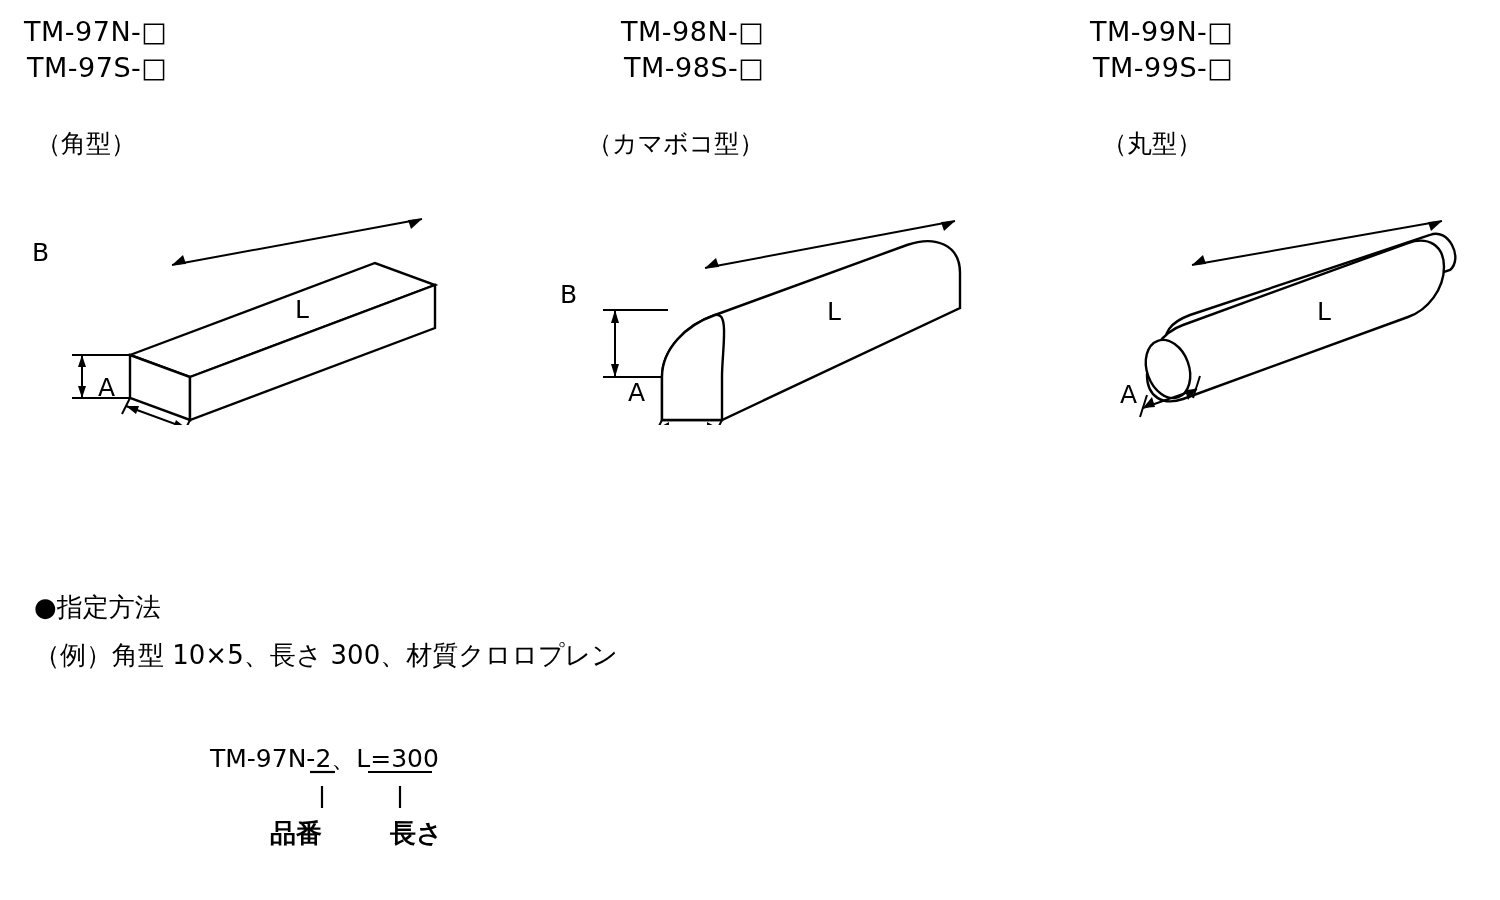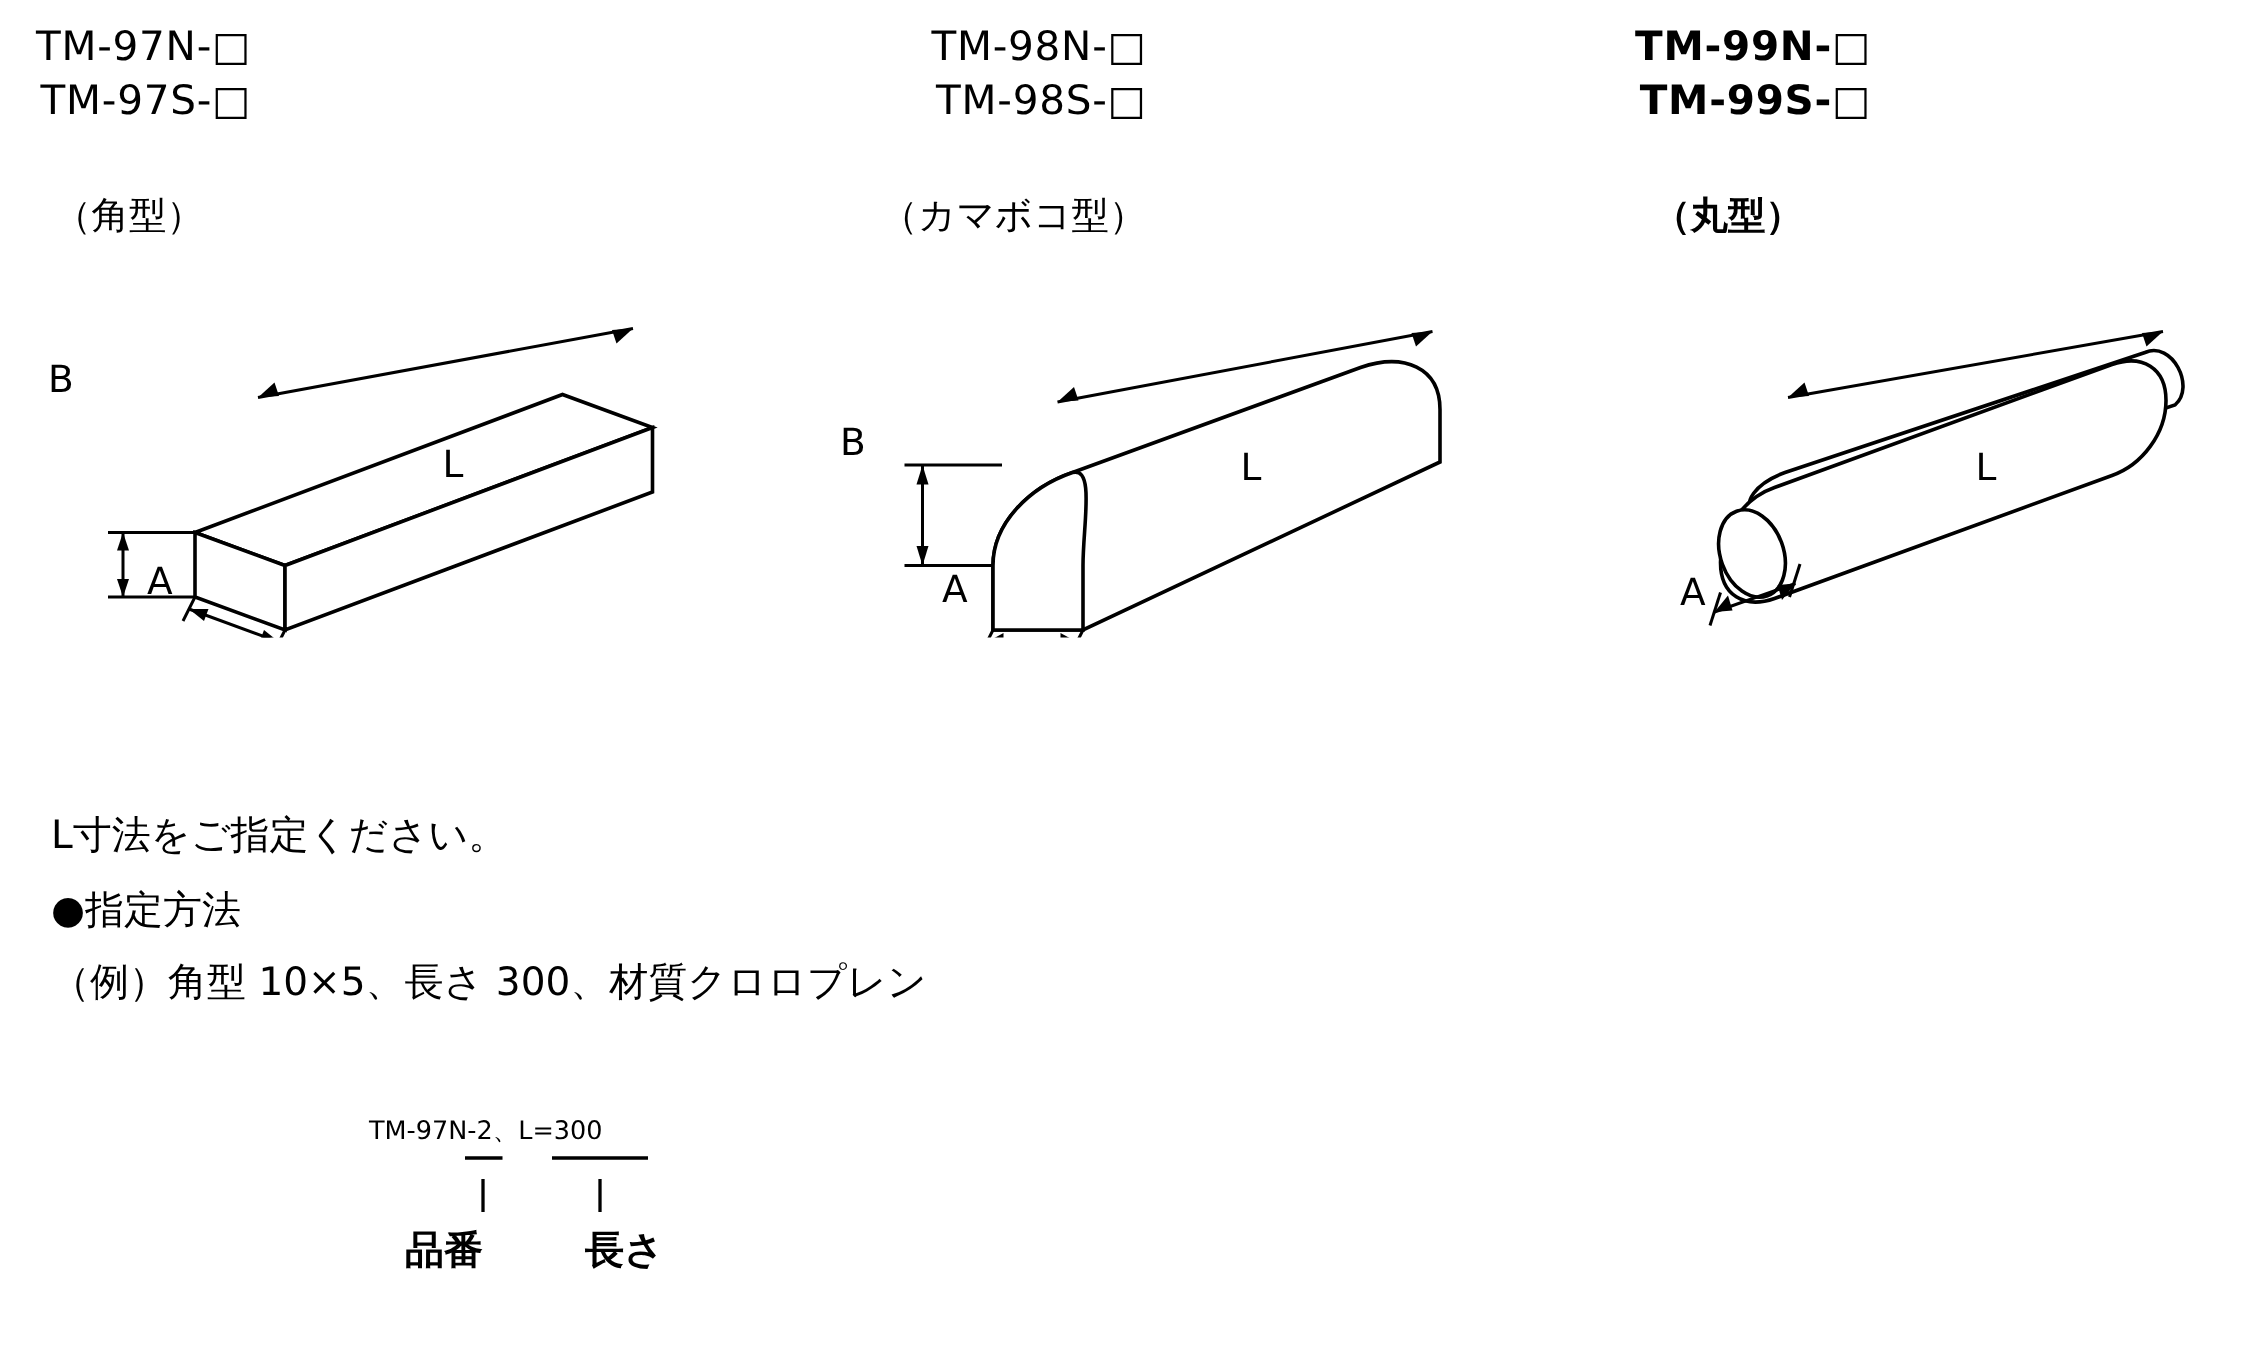--- a/index.html
+++ b/index.html
@@ -44,23 +44,22 @@
     white-space: nowrap;
   }
   .note {
     position: absolute;
     font-size: 26px;
     white-space: nowrap;
     line-height: 34px;
   }
   .example-line {
     position: absolute;
-    font-size: 17px;
-    white-space: nowrap;
-    margin-left: 36px;
+    font-size: 25px;
+    white-space: nowrap;
   }
   .legend-label {
     position: absolute;
     font-size: 26px;
     font-weight: bold;
     white-space: nowrap;
   }
   svg { display: block; }
   .dwg {
     position: absolute;
@@ -158,21 +157,21 @@
         <line x1="150" y1="143" x2="400" y2="96"></line>
       </g>
       <polygon points="150,143 164,142 161,133" fill="#000000"></polygon>
       <polygon points="400,96 386,97 389,106" fill="#000000"></polygon>
     </svg>
     <div class="dim-label" style="left:5px; top:155px;">B</div>
     <div class="dim-label" style="left:73px; top:253px;">A</div>
     <div class="dim-label" style="left:272px; top:172px;">L</div>
   </div>
 
-  <div class="part" style="left:1090px; top:14px;font-weight:bold;">
+  <div class="part" style="left:1090px; top:14px;">
     <div class="code-line">TM-99N-□</div>
     <div class="code-line">TM-99S-□</div>
     <div class="shape-name">（丸型）</div>
   </div>
 
   <div class="dwg" style="left:1050px; top:125px;">
     <svg width="440" height="300" viewBox="0 0 440 300">
       <g fill="#ffffff" stroke="#000000" stroke-width="2.4">
 
         <path d="M 120,180
@@ -205,21 +204,20 @@
       <g stroke="#000000" stroke-width="2" fill="none">
         <line x1="142" y1="140" x2="392" y2="96"></line>
       </g>
       <polygon points="142,140 156,139 153,130" fill="#000000"></polygon>
       <polygon points="392,96 378,97 381,106" fill="#000000"></polygon>
     </svg>
     <div class="dim-label" style="left:70px; top:255px;">A</div>
     <div class="dim-label" style="left:267px; top:172px;">L</div>
   </div>
 
-  <div class="note" style="left:34px; top:540px;">L寸法をご指定ください。</div>
   <div class="note" style="left:34px; top:590px;">●指定方法</div>
   <div class="note" style="left:34px; top:638px;">（例）角型 10×5、長さ 300、材質クロロプレン</div>
 
   <div class="example-line" style="left:210px; top:742px;">TM-97N-2、L=300</div>
 
   <div class="dwg" style="left:200px; top:730px;">
     <svg width="320" height="110" viewBox="0 0 320 110">
       <g stroke="#000000" stroke-width="2.2" fill="none">
 
         <line x1="110" y1="42" x2="135" y2="42"></line>

